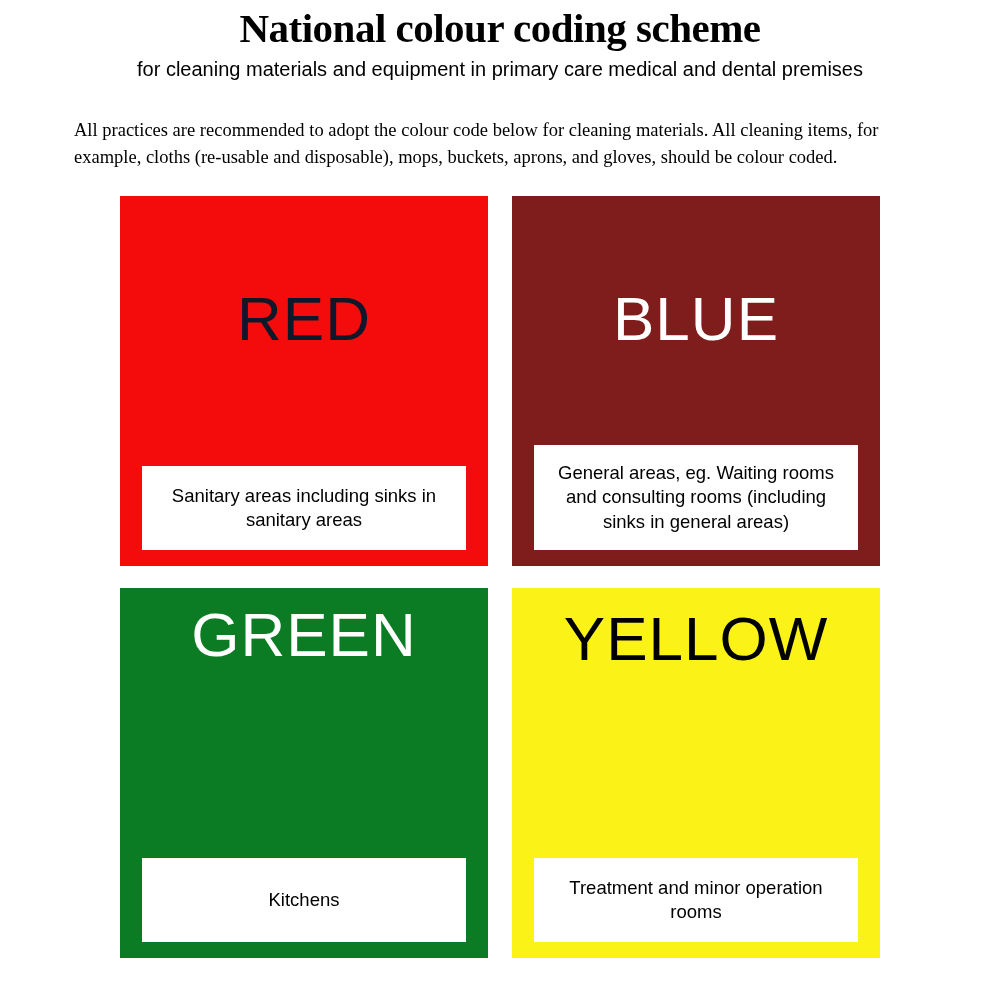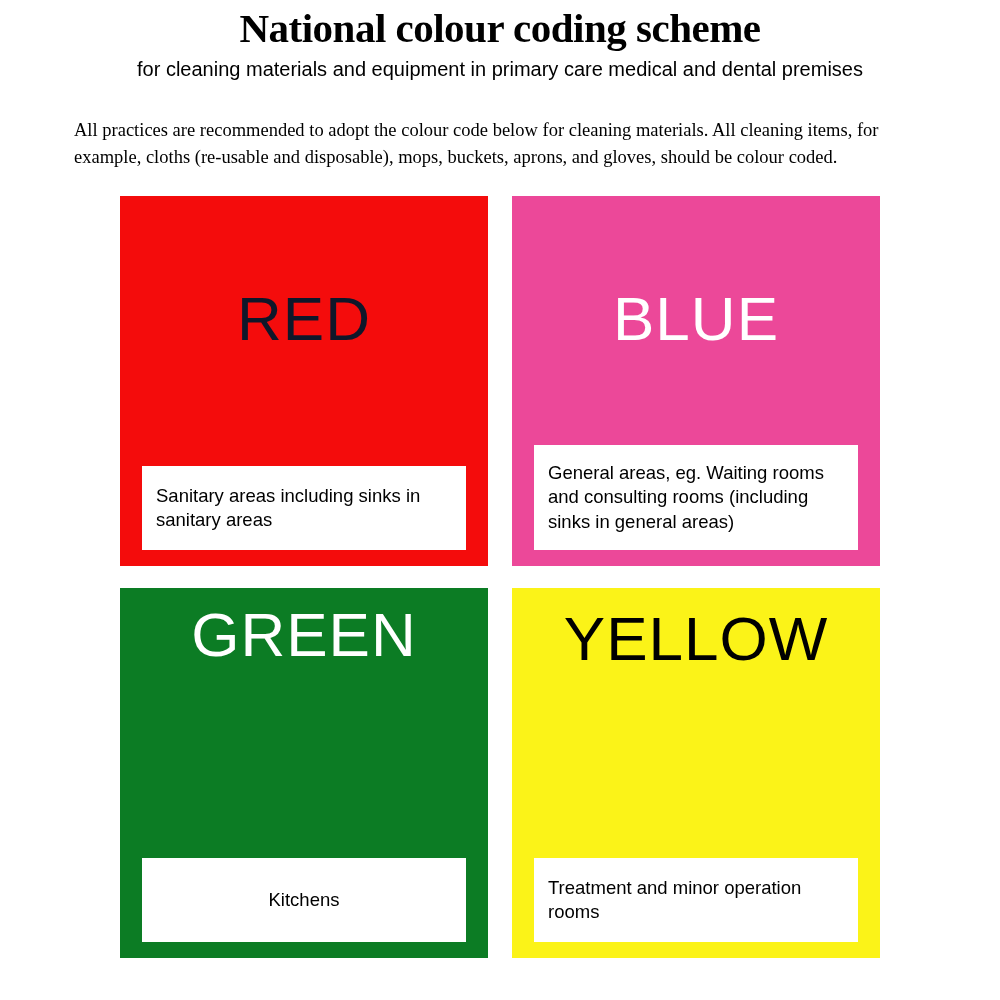--- a/index.html
+++ b/index.html
@@ -72,21 +72,21 @@
   }
   .card-desc {
     position: absolute;
     left: 22px;
     right: 22px;
     bottom: 16px;
     background: #ffffff;
     color: #000000;
     font-size: 18.5px;
     line-height: 1.32;
-    text-align: left;
+    text-align: center;
     padding: 16px 14px;
     min-height: 84px;
     box-sizing: border-box;
     display: flex;
     align-items: center;
     justify-content: center;
   }
 </style>
 </head>
 <body>
@@ -97,21 +97,21 @@
   <div class="subtitle">for cleaning materials and equipment in primary care medical and dental premises</div>
   <p class="intro">All practices are recommended to adopt the colour code below for cleaning materials. All cleaning items, for example, cloths (re-usable and disposable), mops, buckets, aprons, and gloves, should be colour coded.</p>
 
   <div class="grid">
 
     <div class="card" id="card-0" style="background: rgb(244, 12, 12);">
       <div class="card-title" style="color: #0f172a;">RED</div>
       <div class="card-desc">Sanitary areas including sinks in sanitary areas</div>
     </div>
 
-    <div class="card" id="card-1" style="background: #ec4899;">
+    <div class="card" id="card-1" style="background: #7f1d1d;">
       <div class="card-title" style="color: rgb(255, 255, 255);">BLUE</div>
       <div class="card-desc">General areas, eg. Waiting rooms and consulting rooms (including sinks in general areas)</div>
     </div>
 
     <div class="card" id="card-2" style="background: rgb(12, 124, 36);">
       <div class="card-title" style="color: rgb(255, 255, 255); margin-top: 16px;">GREEN</div>
       <div class="card-desc">Kitchens</div>
     </div>
 
     <div class="card" id="card-3" style="background: rgb(251, 243, 24);">

